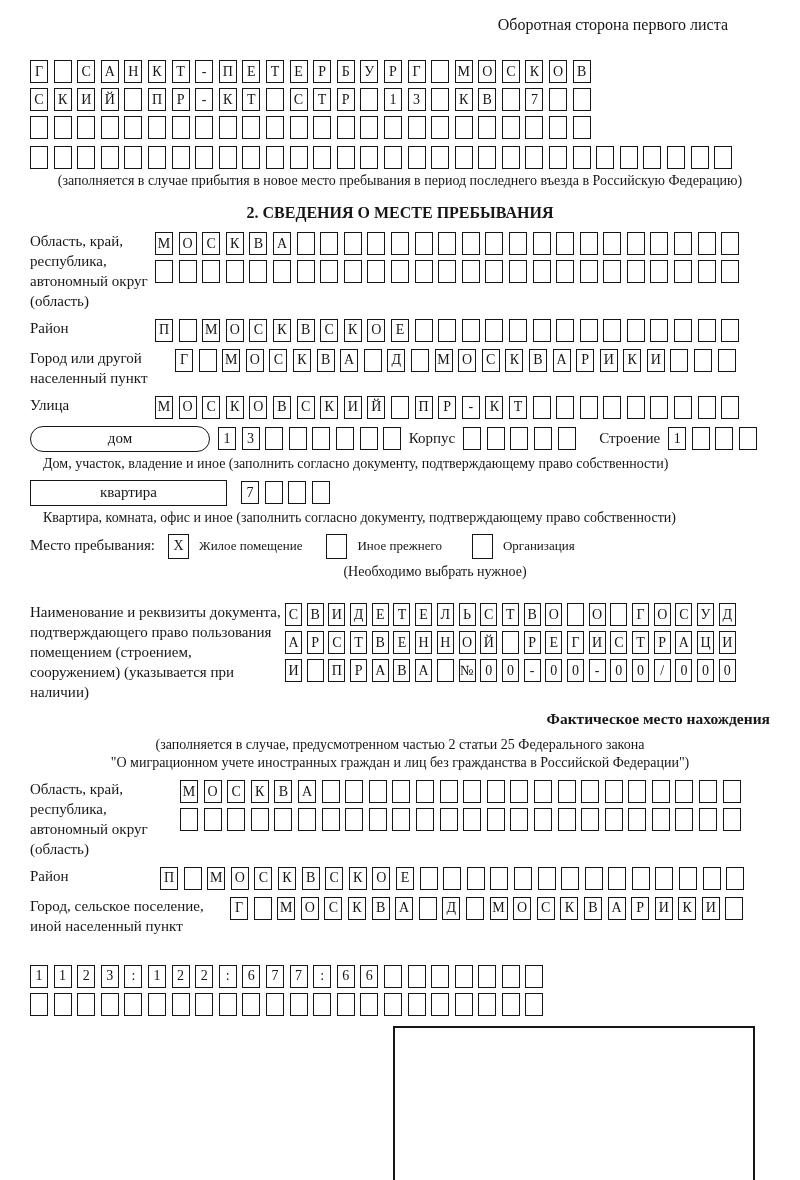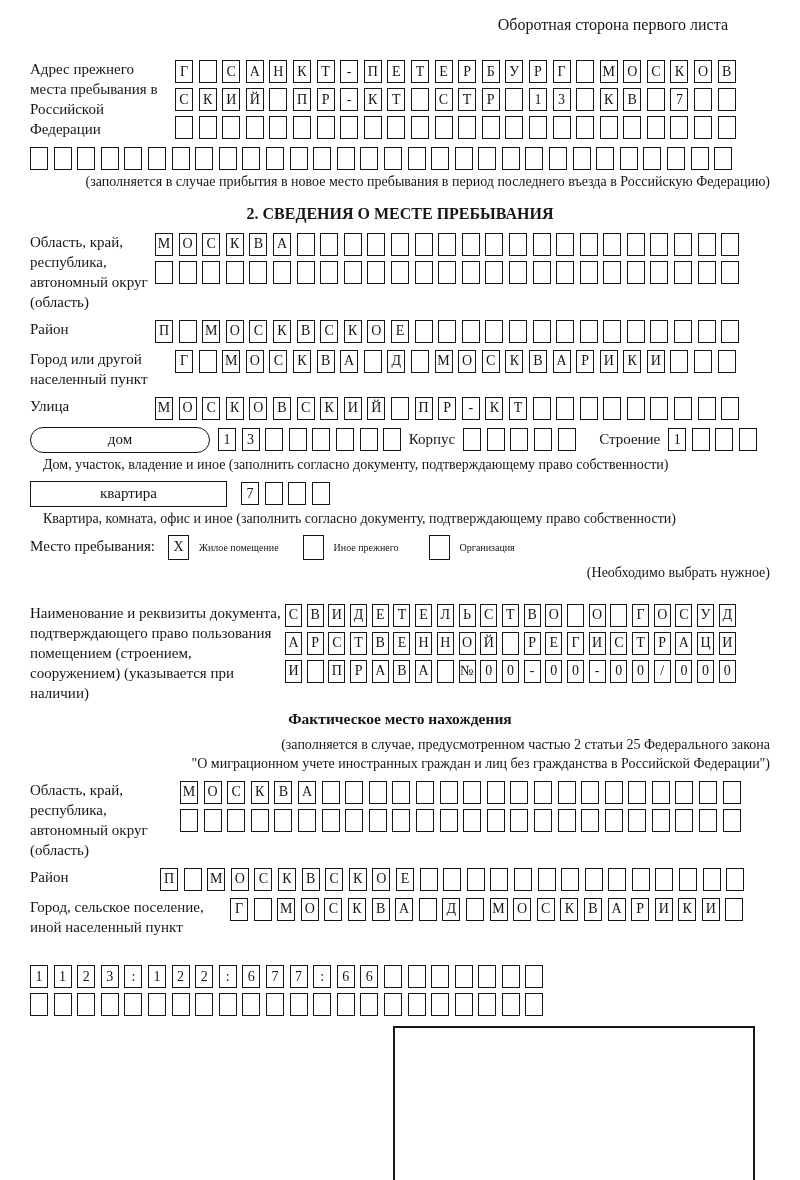--- a/index.html
+++ b/index.html
@@ -11,44 +11,43 @@
   .cell{display:inline-flex;align-items:center;justify-content:center;box-sizing:border-box;
         width:18px;height:23px;border:1.7px solid #161616;margin-right:5.6px;
         font-size:14px;line-height:1;background:#fff;}
   .tight .cell{width:17px;margin-right:4.7px;}
   .rows{display:flex;flex-direction:column;gap:5px;}
   .field{display:flex;align-items:flex-start;margin-bottom:7px;}
   .flabel{font-size:15px;line-height:1.33;flex:none;padding-right:5px;box-sizing:border-box;}
   .w120{width:125px;} .w140{width:145px;} .w145{width:150px;} .w130{width:130px;}
   .w195{width:200px;} .w185{width:192px;} .w250{width:255px;padding-right:0;}
   .note{font-size:14px;line-height:1.3;}
-  .center{text-align:right;}
+  .center{text-align:center;}
   .sec-title{font-size:16px;font-weight:bold;text-align:center;margin:14px 0 10px 0;}
-  .sub-title{font-size:15.5px;font-weight:bold;text-align:center;margin:4px 0 8px 0;}
+  .sub-title{font-size:15.5px;font-weight:bold;text-align:right;margin:4px 0 8px 0;}
   .widebox{box-sizing:border-box;border:1.7px solid #161616;height:26px;display:flex;
            align-items:center;justify-content:center;font-size:15px;flex:none;background:#fff;}
   .inline-row{display:flex;align-items:center;margin-bottom:4px;}
   .checkbox{display:inline-flex;align-items:center;justify-content:center;box-sizing:border-box;
             width:21px;height:25px;border:1.7px solid #161616;font-size:14px;flex:none;background:#fff;}
   .stamp-box{box-sizing:border-box;width:362px;height:175px;border:2px solid #161616;
              margin:10px 15px 6px auto;background:#fff;}
   .mt20{margin-top:21px;}
   .gap8{width:8px;flex:none;} .gap14{width:14px;flex:none;} .gap24{width:24px;flex:none;} .gap30{width:30px;flex:none;}
-  .optlabel{font-size:10px;padding:0 0 0 10px;}
+  .optlabel{font-size:13px;padding:0 0 0 10px;}
   .small-cap{font-size:14px;margin:1px 0 8px 13px;}
 </style>
 </head>
 <body>
 
 <div class="page">
 
   <div class="corner">Оборотная сторона первого листа</div>
 
   <div class="field">
-    <div class="flabel w140">Адрес прежнего места пребывания в Российской Федерации</div>
     <div class="rows">
       <div class="cells">
           <span class="cell">Г</span>
           <span class="cell"></span>
           <span class="cell">С</span>
           <span class="cell">А</span>
           <span class="cell">Н</span>
           <span class="cell">К</span>
           <span class="cell">Т</span>
           <span class="cell">-</span>

